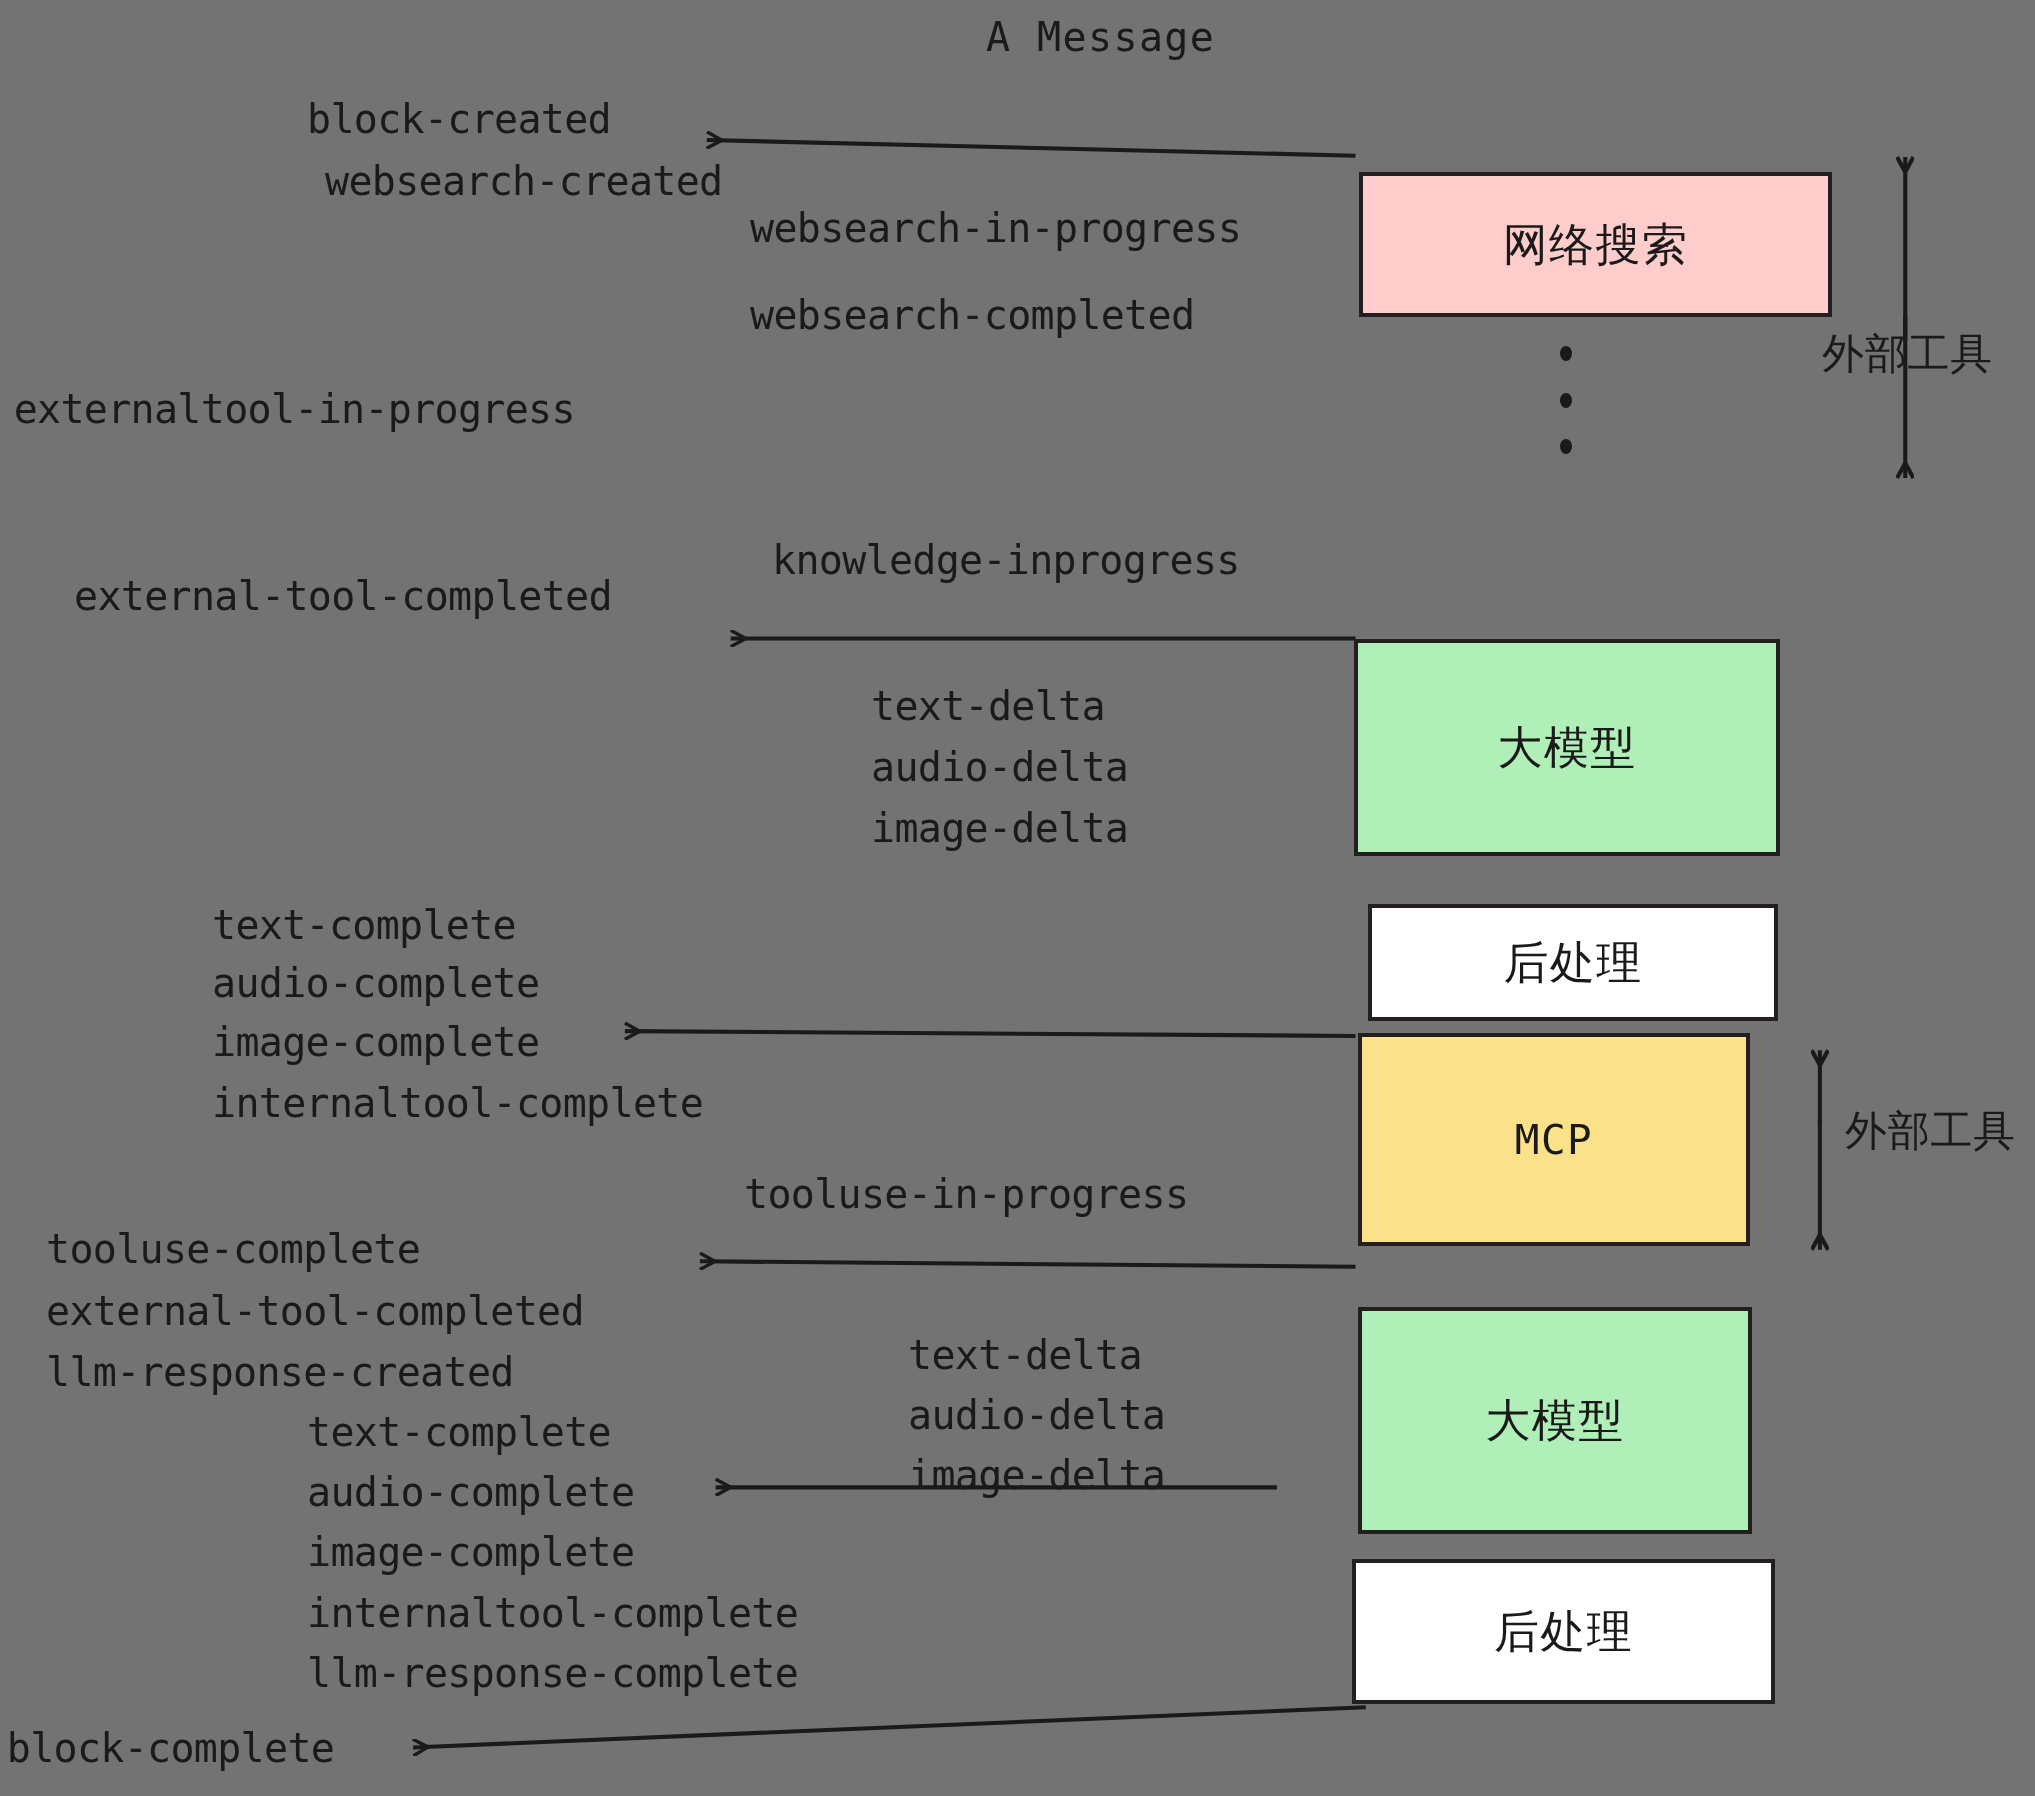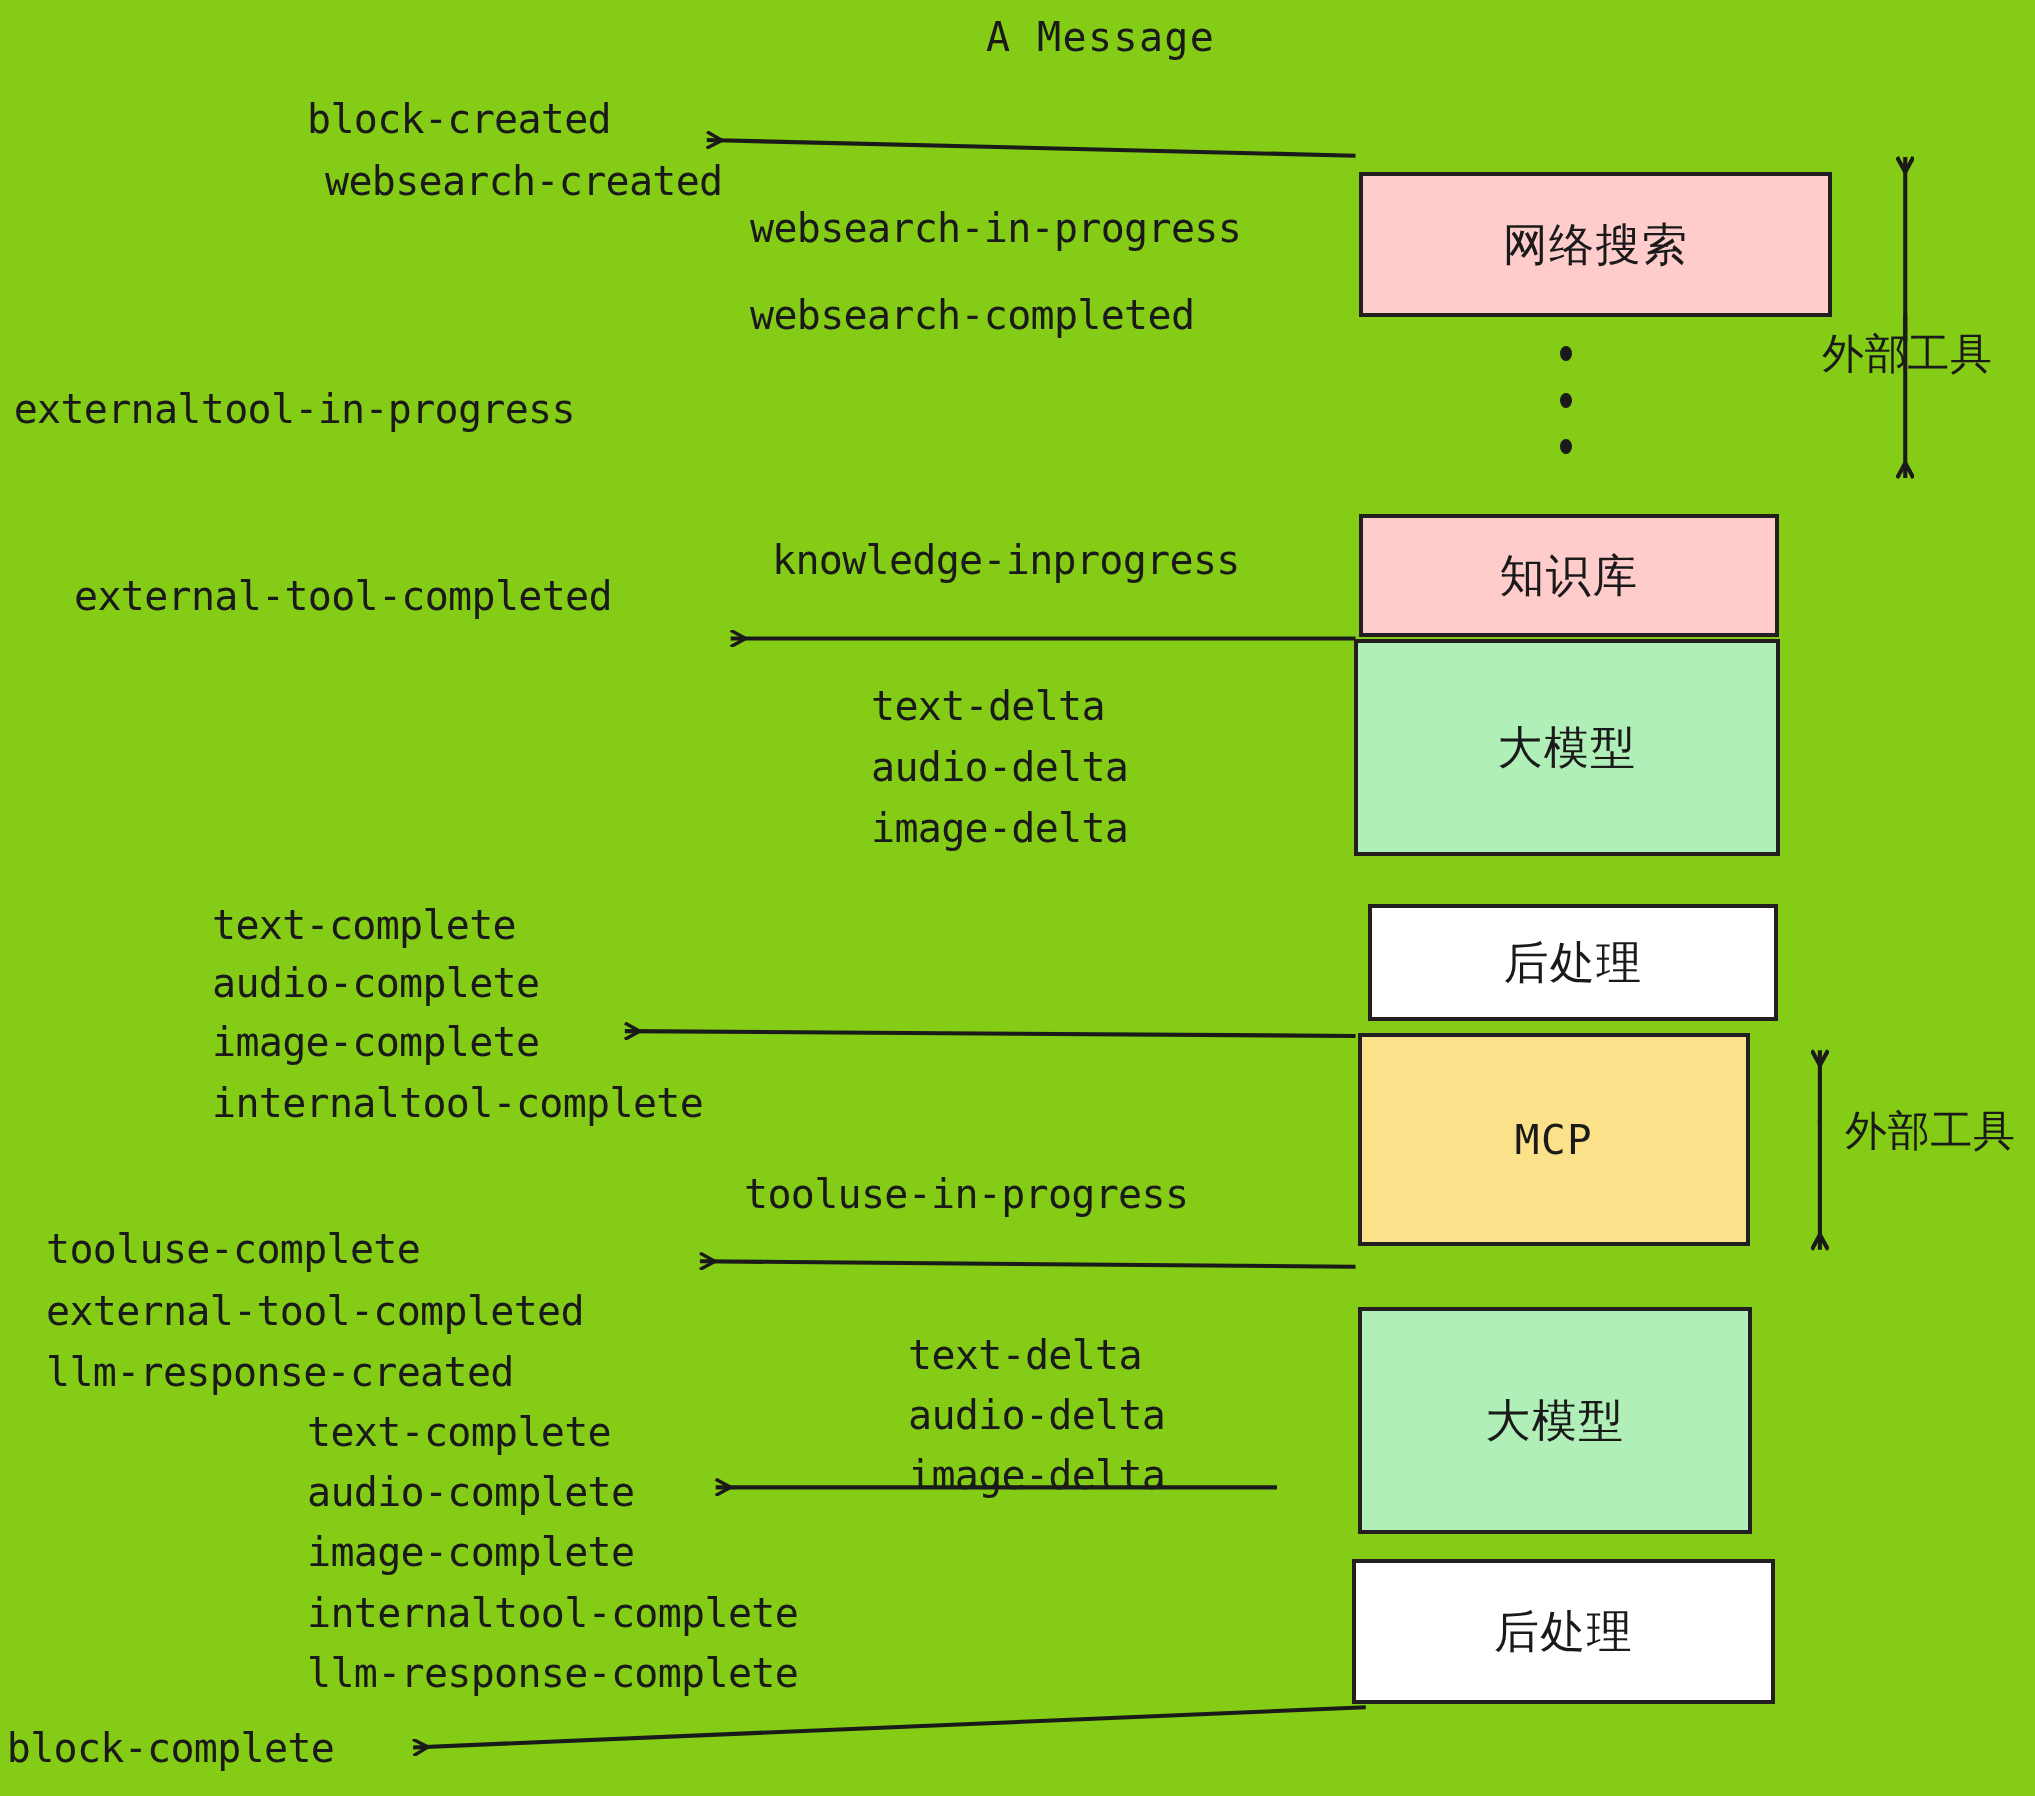--- a/index.html
+++ b/index.html
@@ -1,20 +1,20 @@
 <!DOCTYPE html>
 <html style="font-size:11px"><head>
 <meta charset="utf-8">
 <style>
   html,body{margin:0;padding:0;background:#ffffff;}
   #root{
     position:relative;
     width:2035px;
     height:1796px;
-    background:#84cc16;
+    background:#737373;
     overflow:hidden;
     font-family:"DejaVu Sans Mono","Liberation Mono",monospace;
   }
   .lbl{
     position:absolute;
     white-space:pre;
     color:#1a1a1a;
     font-family:"DejaVu Sans Mono","Liberation Mono",monospace;
     font-size:40px;
     letter-spacing:-0.7px;
@@ -104,21 +104,20 @@
   </svg>
 
   <div class="box" style="left:1359px; top:172px; width:473px; height:145px; background:#FFCCCC;">网络搜索</div>
 
   <div class="dots" style="left:1559px; top:346px; width:13.7px; height:108px;">
     <i></i>
     <i></i>
     <i></i>
   </div>
 
-  <div class="box" style="left:1359px; top:514px; width:420px; height:123px; background:#FFCCCC;">知识库</div>
 
   <div class="box" style="left:1354px; top:639px; width:426px; height:217px; background:#B0F0B8;">大模型</div>
 
   <div class="box" style="left:1368px; top:904px; width:410px; height:117px; background:#FFFFFF; border-width:4.1px;">后处理</div>
 
   <div class="box mono" style="left:1358px; top:1033px; width:392px; height:213px; background:#FBE18A;">MCP</div>
 
   <div class="box" style="left:1358px; top:1307px; width:394px; height:227px; background:#B0F0B8;">大模型</div>
 
   <div class="box" style="left:1352px; top:1559px; width:423px; height:145px; background:#FFFFFF; border-width:4.1px;">后处理</div>

